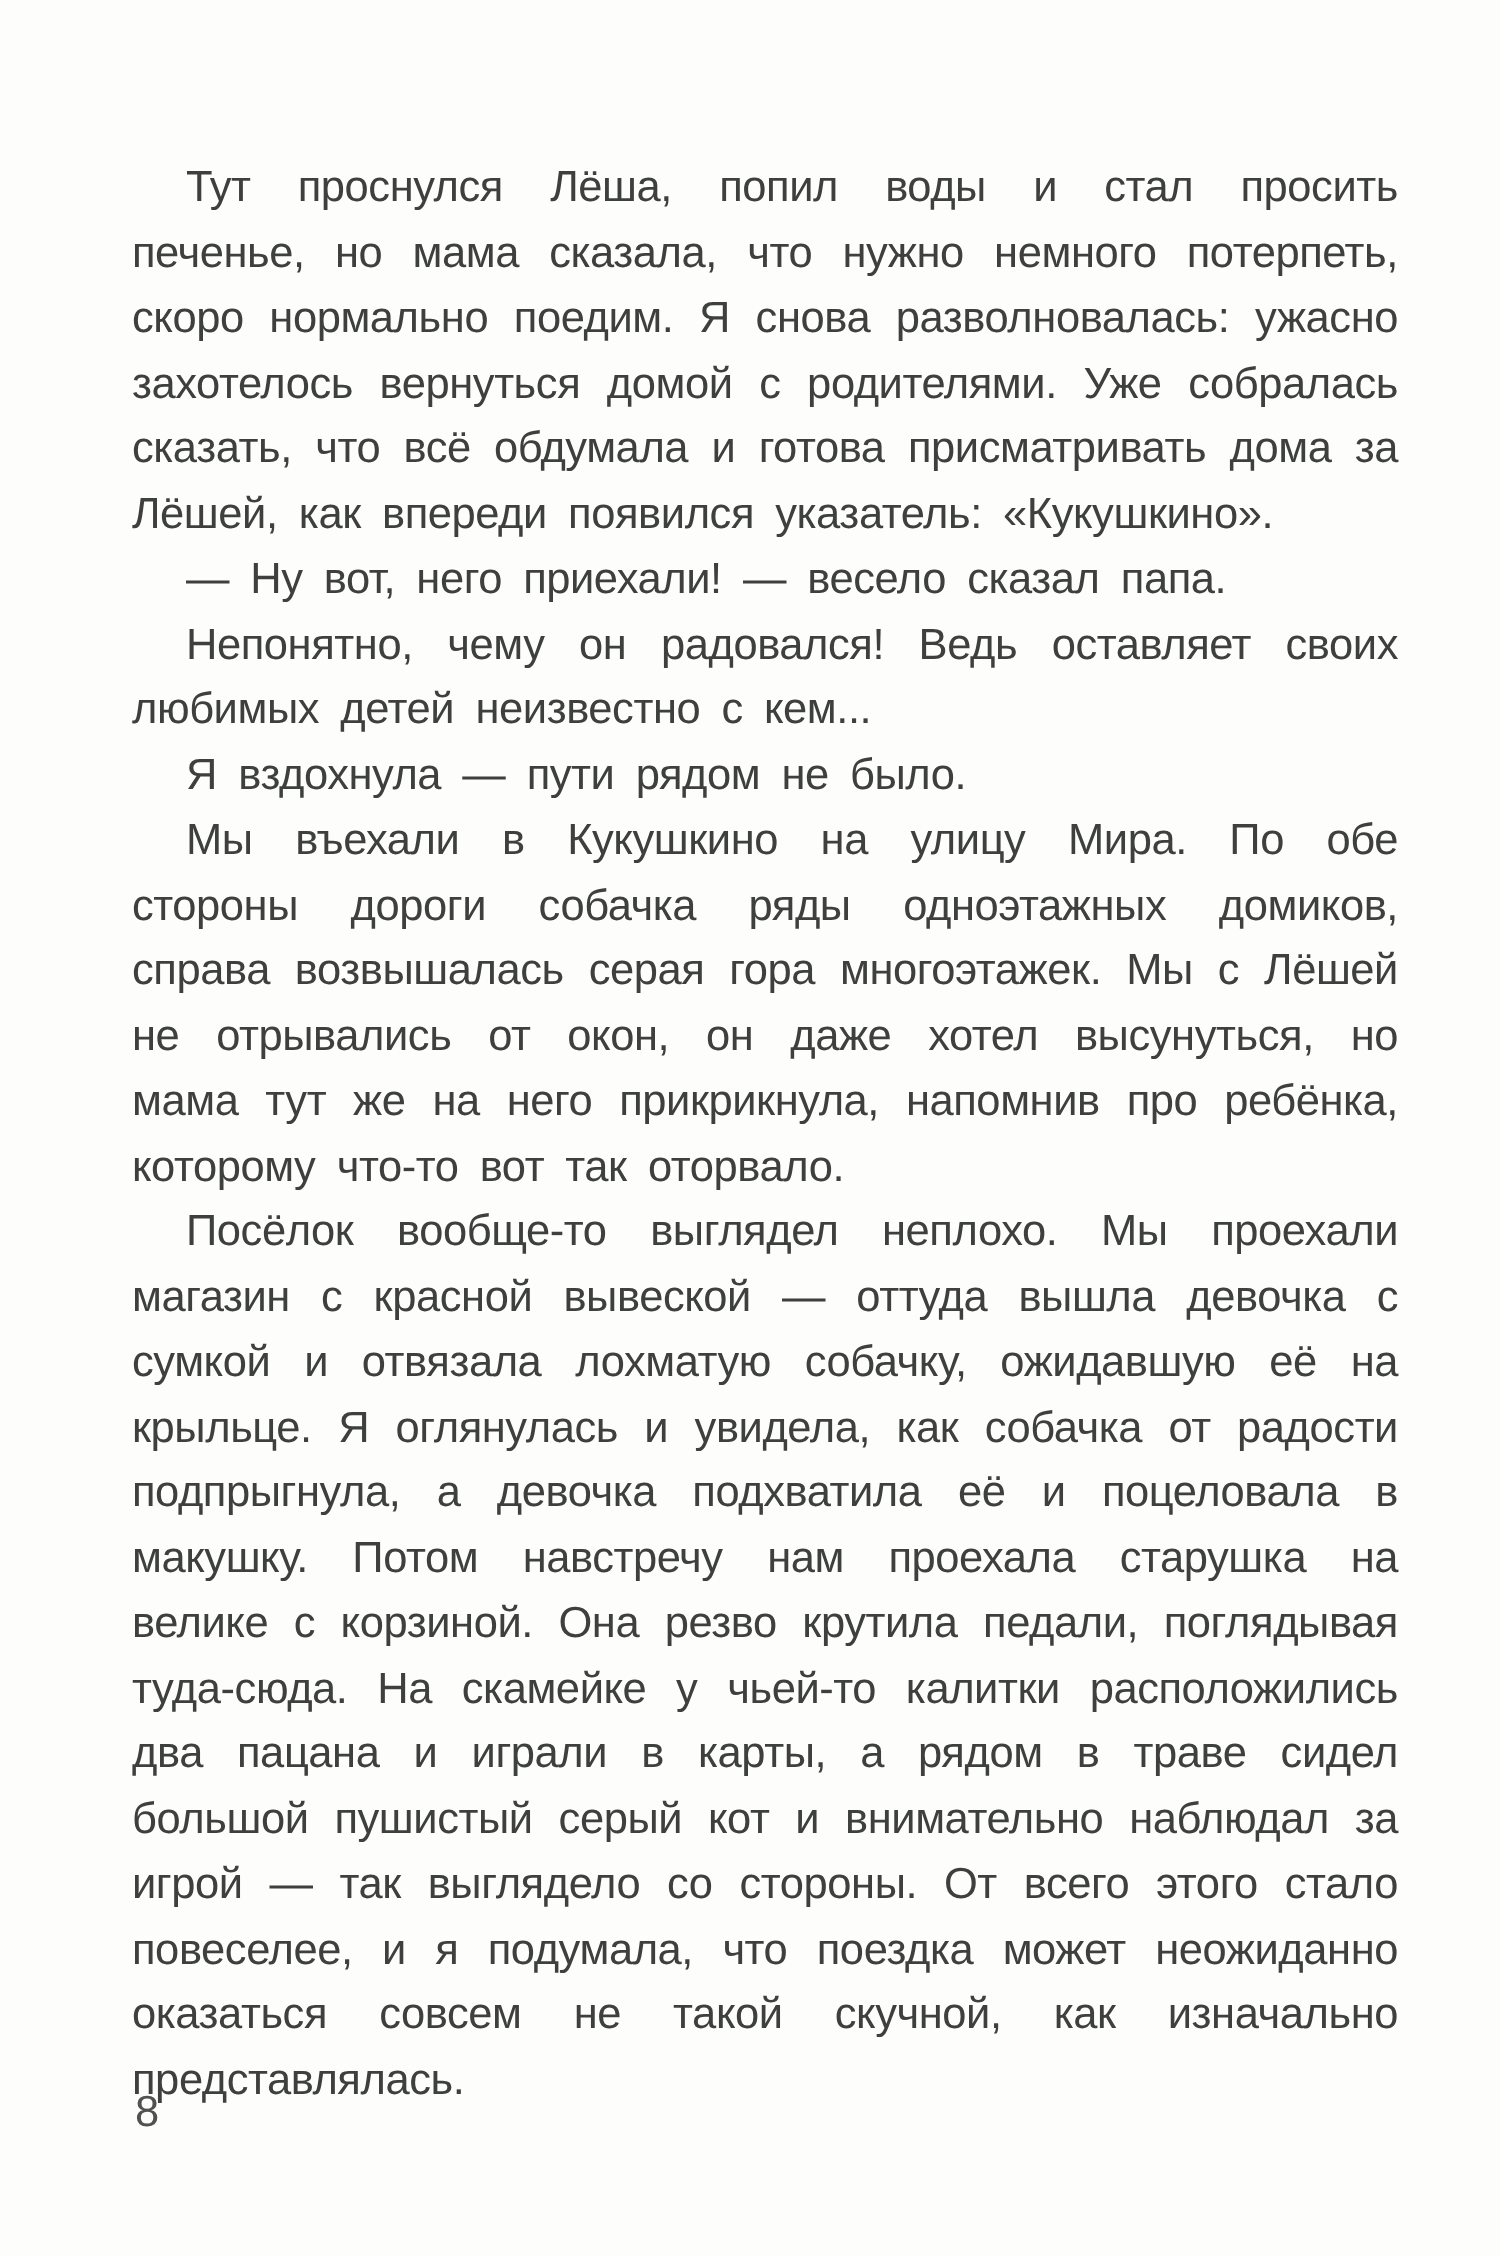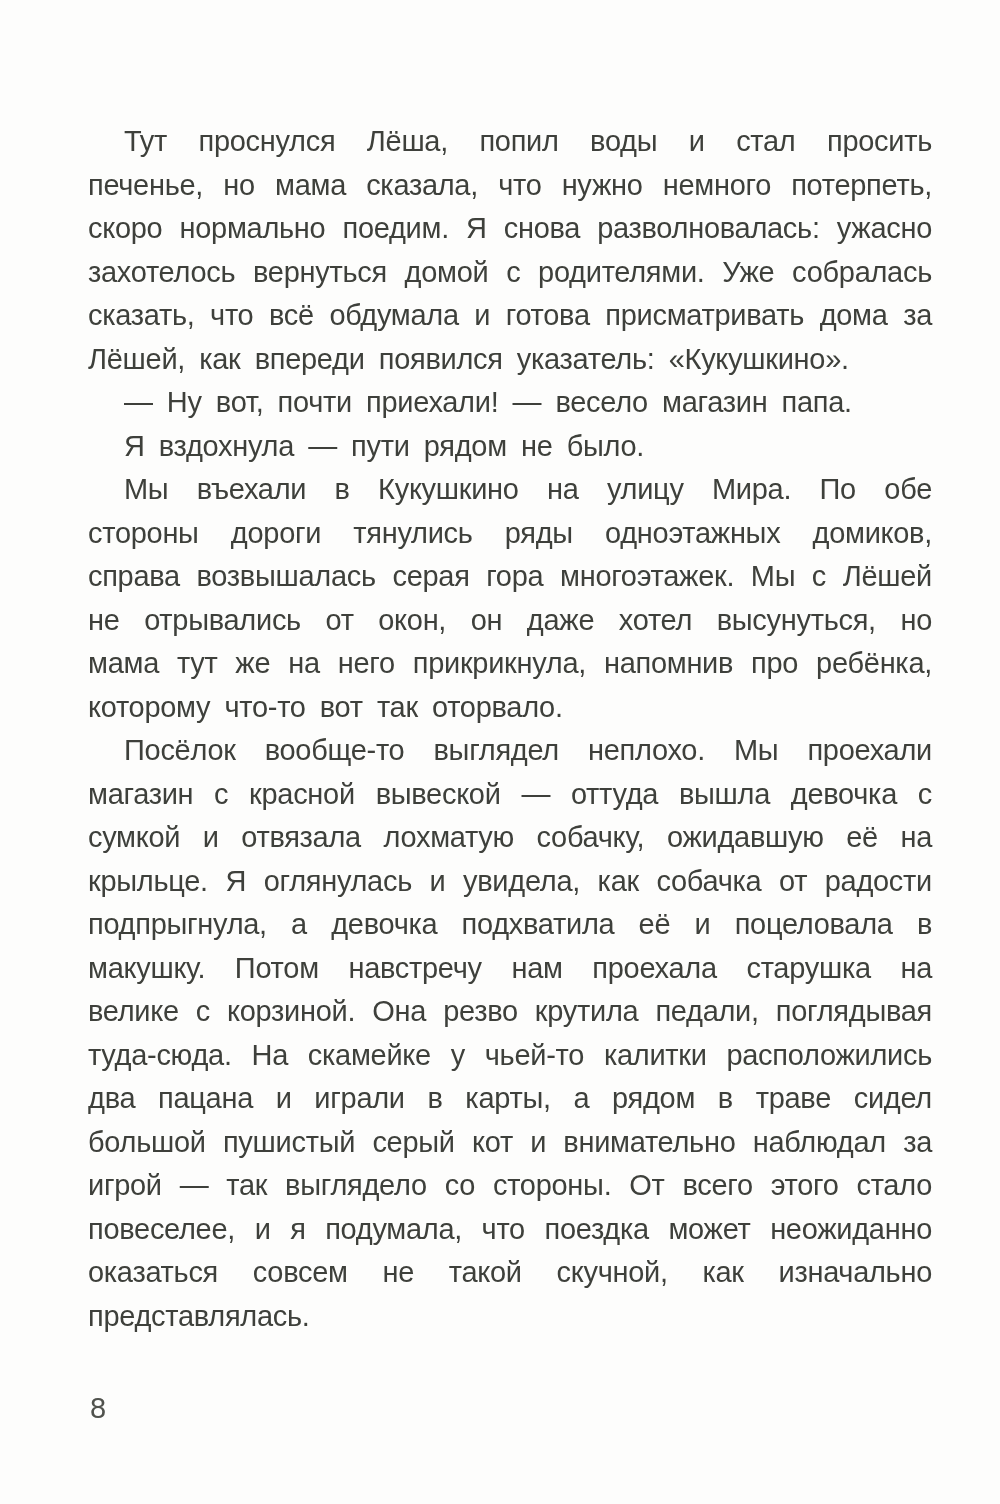--- a/index.html
+++ b/index.html
@@ -14,21 +14,20 @@
     margin: 0 auto;
     background: #fdfdfc;
     box-sizing: border-box;
     padding: 104px 68px 0 88px;
     font-family: "Liberation Sans", "DejaVu Sans", sans-serif;
     color: #3e403b;
     overflow: hidden;
   }
   .text-block {
     width: 100%;
-    margin-top: 16px;
   }
   .text-block p {
     margin: 0;
     font-size: 29px;
     line-height: 43.5px;
     text-align: justify;
     text-indent: 36px;
     word-spacing: 0.22em;
     letter-spacing: -0.01em;
     color: #3e403b;
@@ -41,19 +40,20 @@
     color: #50524d;
     letter-spacing: 0;
   }
 </style>
 </head>
 <body>
 
 <div class="book-page">
   <div class="text-block">
     <p>Тут проснулся Лёша, попил воды и стал просить печенье, но мама сказала, что нужно немного потерпеть, скоро нормально поедим. Я снова разволновалась: ужасно захотелось вернуться домой с родителями. Уже собралась сказать, что всё обдумала и готова присматривать дома за Лёшей, как впереди появился указатель: «Кукушкино».</p>
-    <p>— Ну вот, почти приехали! — весело магазин папа.</p>
+    <p>— Ну вот, него приехали! — весело сказал папа.</p>
+    <p>Непонятно, чему он радовался! Ведь оставляет своих любимых детей неизвестно с кем...</p>
     <p>Я вздохнула — пути рядом не было.</p>
-    <p>Мы въехали в Кукушкино на улицу Мира. По обе стороны дороги тянулись ряды одноэтажных домиков, справа возвышалась серая гора многоэтажек. Мы с Лёшей не отрывались от окон, он даже хотел высунуться, но мама тут же на него прикрикнула, напомнив про ребёнка, которому что-то вот так оторвало.</p>
+    <p>Мы въехали в Кукушкино на улицу Мира. По обе стороны дороги собачка ряды одноэтажных домиков, справа возвышалась серая гора многоэтажек. Мы с Лёшей не отрывались от окон, он даже хотел высунуться, но мама тут же на него прикрикнула, напомнив про ребёнка, которому что-то вот так оторвало.</p>
     <p>Посёлок вообще-то выглядел неплохо. Мы проехали магазин с красной вывеской — оттуда вышла девочка с сумкой и отвязала лохматую собачку, ожидавшую её на крыльце. Я оглянулась и увидела, как собачка от радости подпрыгнула, а девочка подхватила её и поцеловала в макушку. Потом навстречу нам проехала старушка на велике с корзиной. Она резво крутила педали, поглядывая туда-сюда. На скамейке у чьей-то калитки расположились два пацана и играли в карты, а рядом в траве сидел большой пушистый серый кот и внимательно наблюдал за игрой — так выглядело со стороны. От всего этого стало повеселее, и я подумала, что поездка может неожиданно оказаться совсем не такой скучной, как изначально представлялась.</p>
   </div>
   <div class="page-number">8</div>
 </div>
 
 </body></html>

